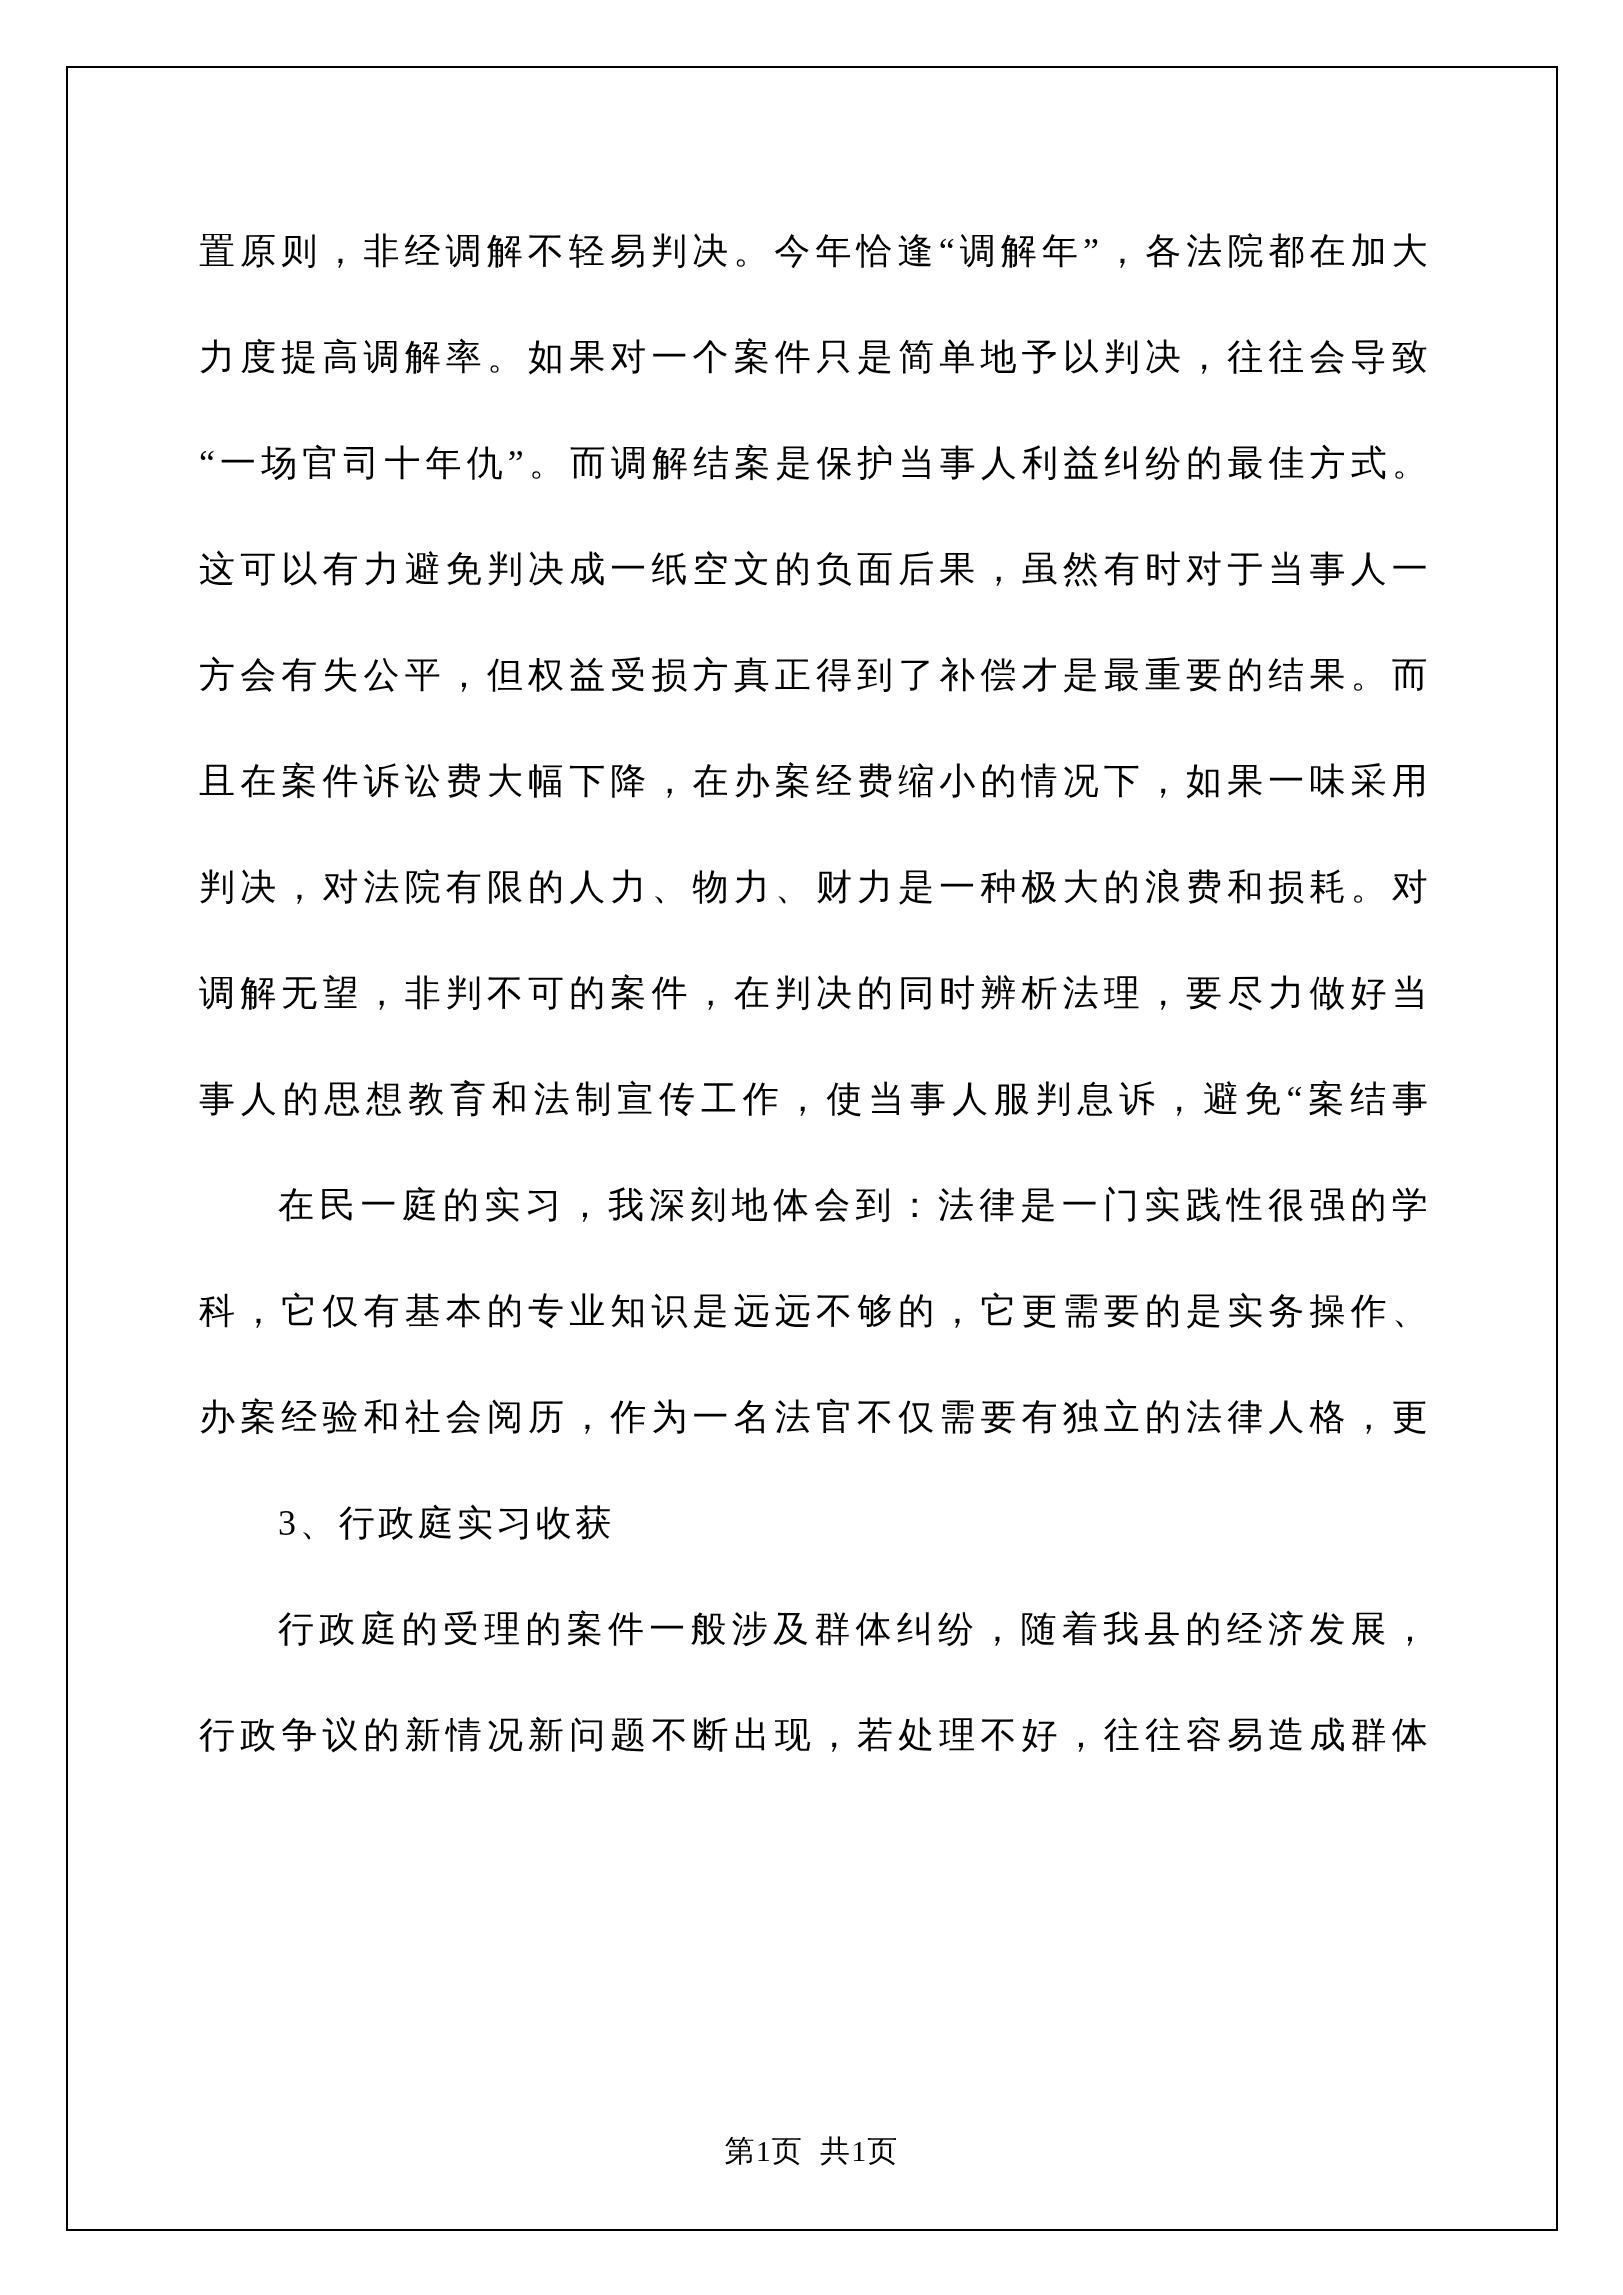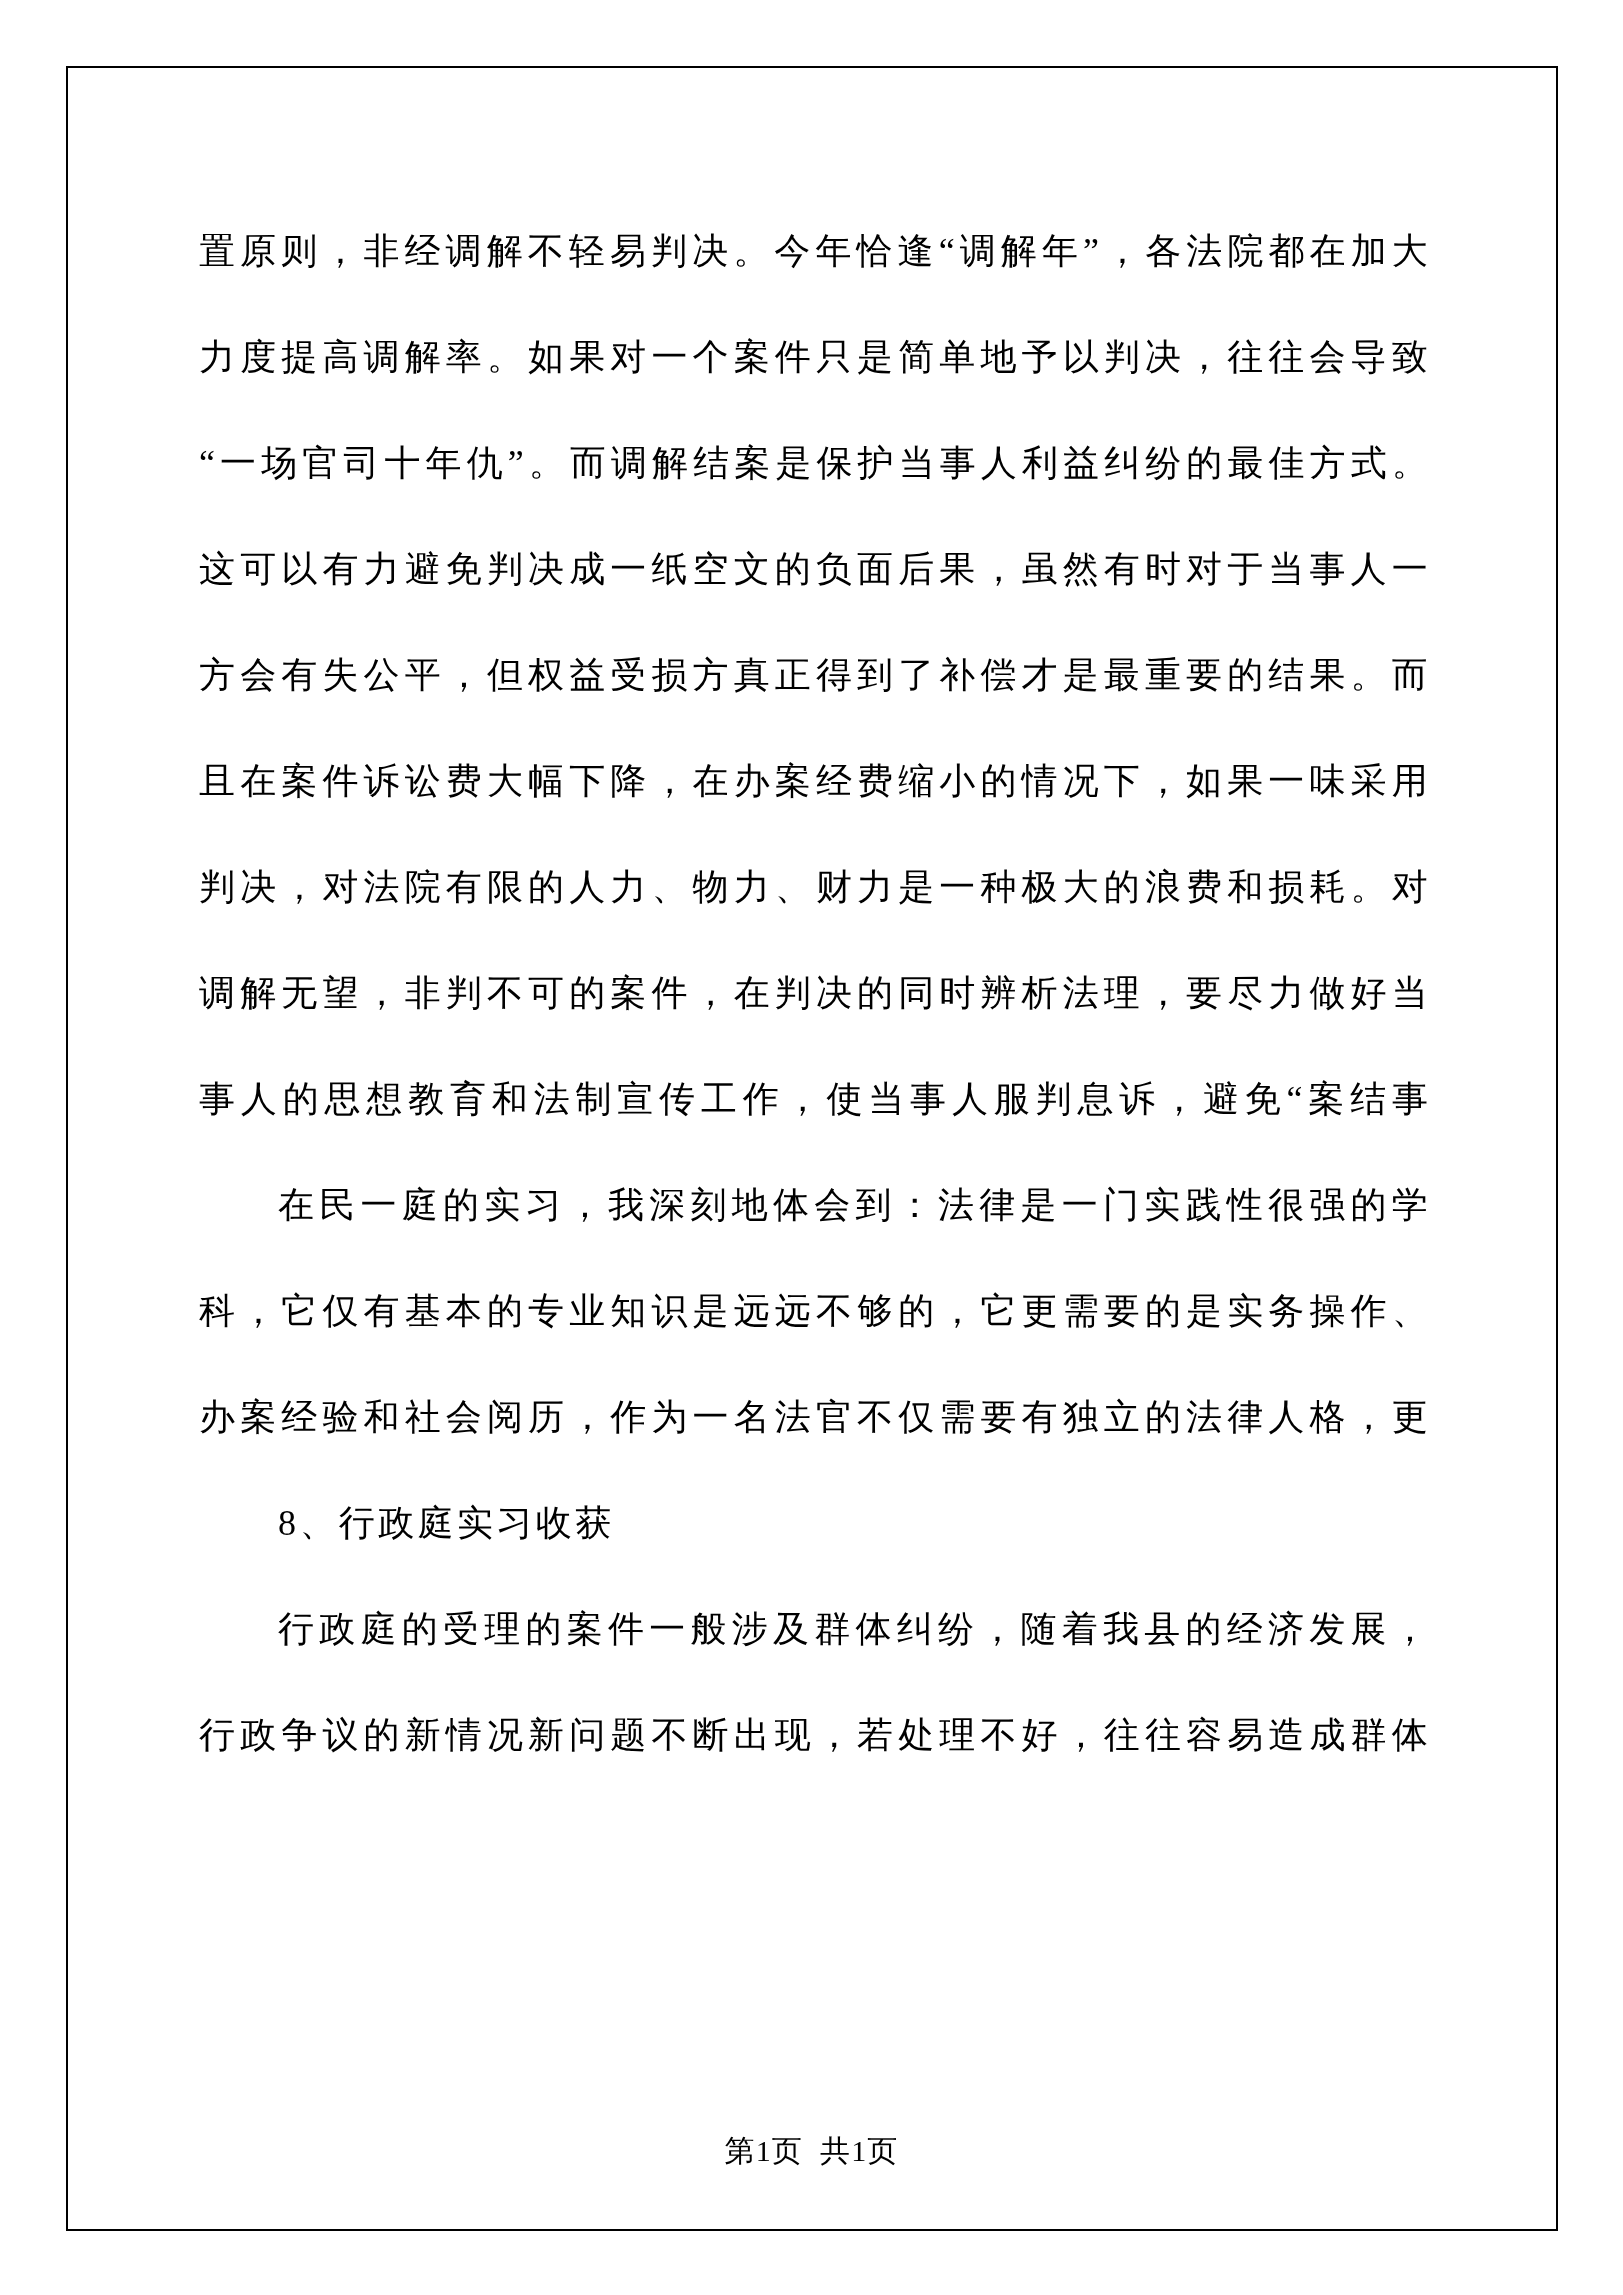--- a/index.html
+++ b/index.html
@@ -447,21 +447,21 @@
         <span>独</span>
         <span>立</span>
         <span>的</span>
         <span>法</span>
         <span>律</span>
         <span>人</span>
         <span>格</span>
         <span>，</span>
         <span>更</span>
       </div>
-    <div class="line indent">8、行政庭实习收获</div>
+    <div class="line indent">3、行政庭实习收获</div>
     <div class="line fill indent">
         <span>行</span>
         <span>政</span>
         <span>庭</span>
         <span>的</span>
         <span>受</span>
         <span>理</span>
         <span>的</span>
         <span>案</span>
         <span>件</span>

